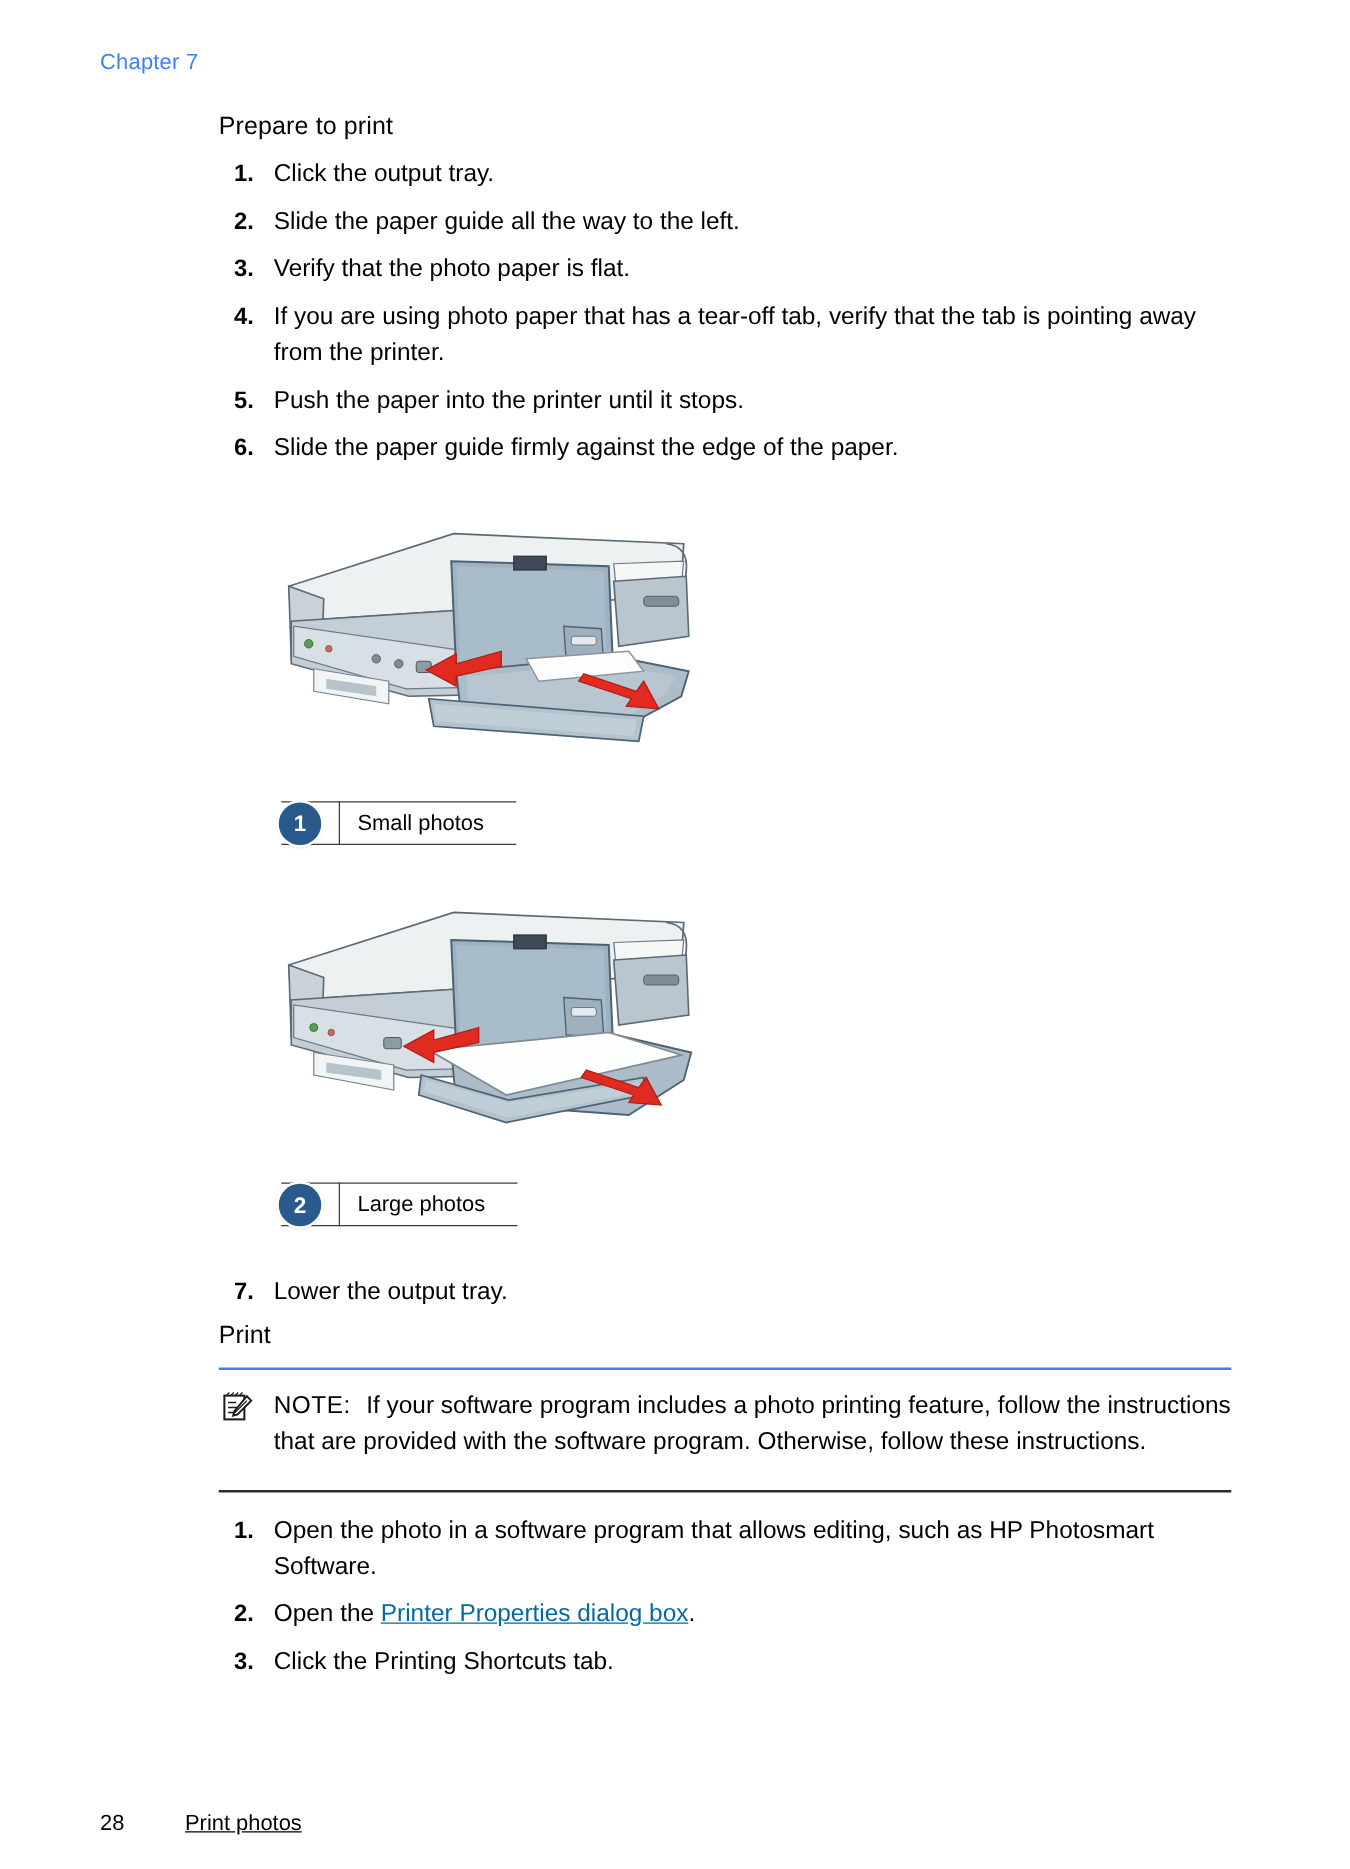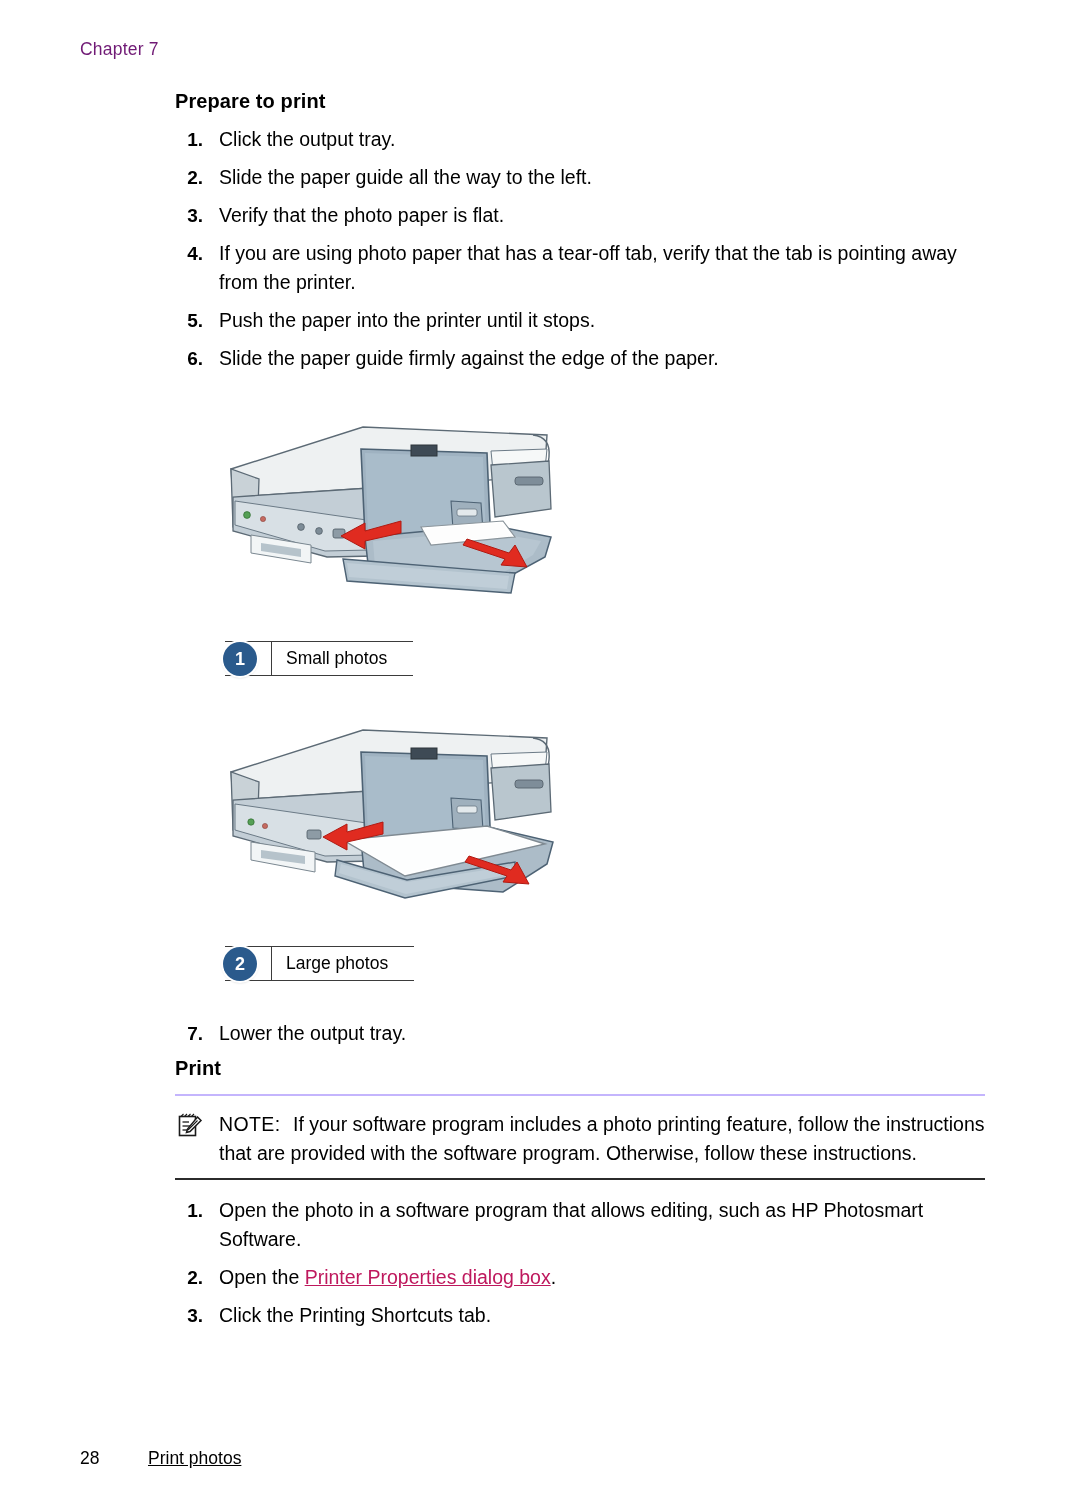--- a/index.html
+++ b/index.html
@@ -19,34 +19,34 @@
     overflow: hidden;
   }
 
   
   .chapter-header {
     position: absolute;
     left: 80px;
     top: 39px;
     font-size: 17.5px;
     letter-spacing: 0.2px;
-    color: #701a75;
+    color: #3b82f6;
   }
 
   
   .content {
     position: absolute;
     left: 175px;
     top: 90px;
     width: 810px;
   }
 
   h2.sec-head {
     font-size: 20px;
-    font-weight: bold;
+    font-weight: normal;
     margin: 0 0 12px 0;
     letter-spacing: 0.1px;
   }
 
   
   ol.steps {
     list-style: none;
     margin: 0;
     padding: 0;
   }
@@ -66,21 +66,21 @@
     font-weight: bold;
     font-size: 19px;
   }
   ol.steps > li p {
     margin: 0;
   }
   ol.steps > li p + p {
     margin-top: 0px;
   }
   .link {
-    color: #be185d;
+    color: #0369a1;
     text-decoration: underline;
   }
   .bold {
     font-weight: normal;
   }
 
   
   .figure {
     position: relative;
     margin-left: 40px;
@@ -127,23 +127,23 @@
   table.fig-caption td.val {
     padding-left: 14px;
     padding-right: 26px;
     white-space: nowrap;
   }
 
   
   .note {
     position: relative;
     margin-top: 14px;
-    border-top: 2px solid #c4b5fd;
+    border-top: 2px solid #3b82f6;
     border-bottom: 2px solid #2b2b2b;
-    padding: 14px 0 10px 0;
+    padding: 14px 0 24px 0;
     width: 810px;
   }
   .note-body {
     position: relative;
     padding-left: 44px;
     font-size: 19.5px;
     line-height: 29px;
   }
   .note-icon {
     position: absolute;

